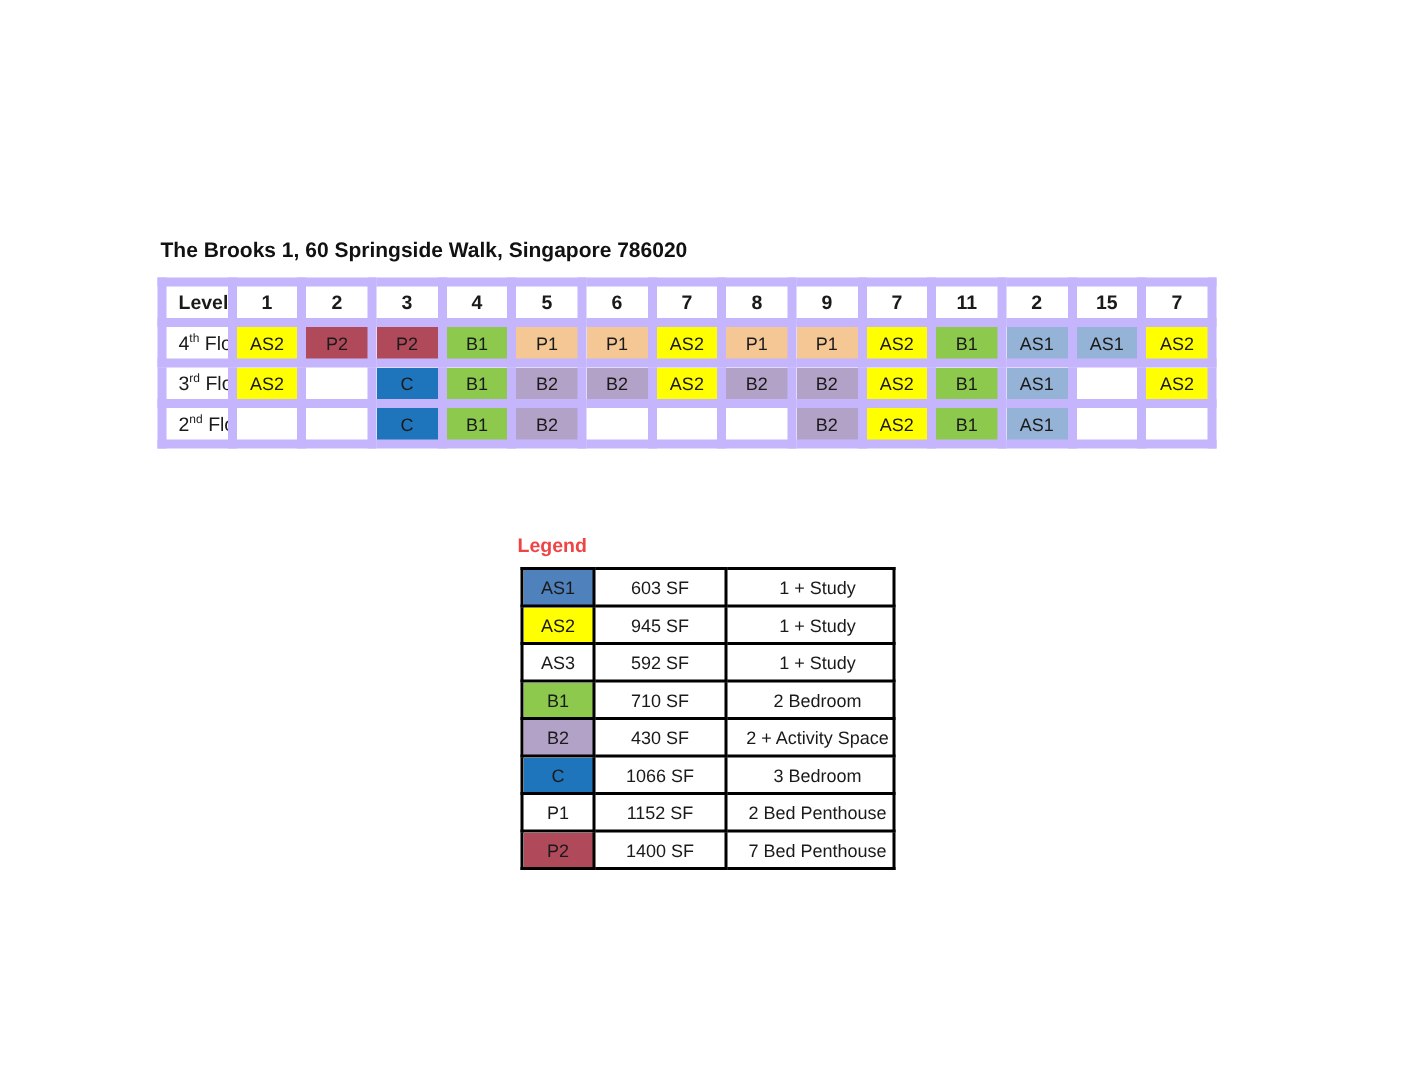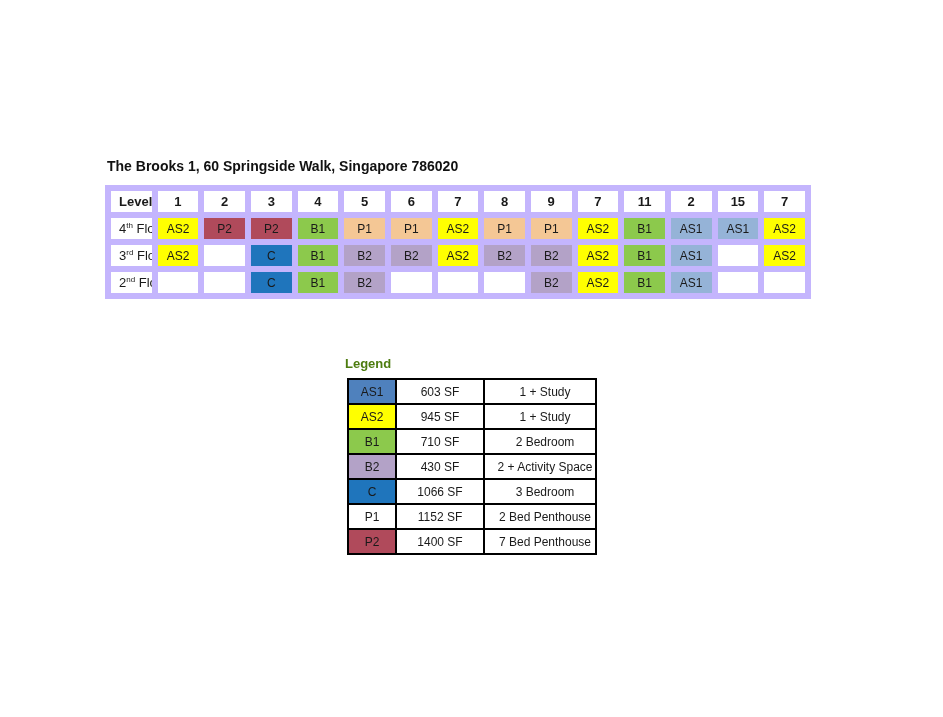--- a/index.html
+++ b/index.html
@@ -65,21 +65,21 @@
   .floor-table td.unit-cell {
     font-size: 12px;
   }
   
   .legend-title {
     position: absolute;
     left: 345px;
     top: 356px;
     font-size: 13px;
     font-weight: bold;
-    color: #4d7c0f;
+    color: #ef4444;
   }
   .legend-table {
     position: absolute;
     left: 347px;
     top: 378px;
     width: 224px;
   }
   .legend-table td {
     border: 2px solid #000;
     height: 25px;
@@ -181,20 +181,25 @@
         <td class="swatch" style="background: rgb(79, 129, 189);">AS1</td>
         <td class="size">603 SF</td>
         <td class="desc">1 + Study</td>
       </tr>
       <tr>
         <td class="swatch" style="background: rgb(255, 255, 0);">AS2</td>
         <td class="size">945 SF</td>
         <td class="desc">1 + Study</td>
       </tr>
       <tr>
+        <td class="swatch" style="background: rgb(255, 255, 255);">AS3</td>
+        <td class="size">592 SF</td>
+        <td class="desc">1 + Study</td>
+      </tr>
+      <tr>
         <td class="swatch" style="background: rgb(140, 201, 76);">B1</td>
         <td class="size">710 SF</td>
         <td class="desc">2 Bedroom</td>
       </tr>
       <tr>
         <td class="swatch" style="background: rgb(179, 162, 199);">B2</td>
         <td class="size">430 SF</td>
         <td class="desc">2 + Activity Space</td>
       </tr>
       <tr>

